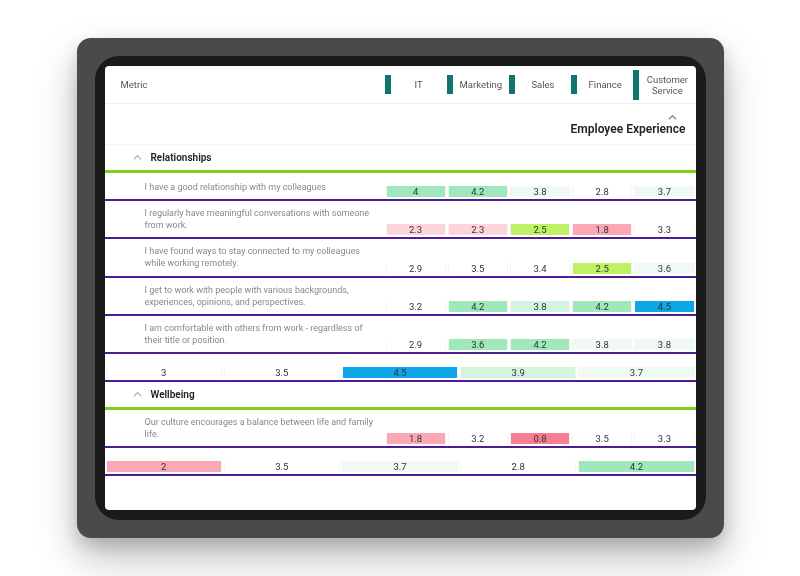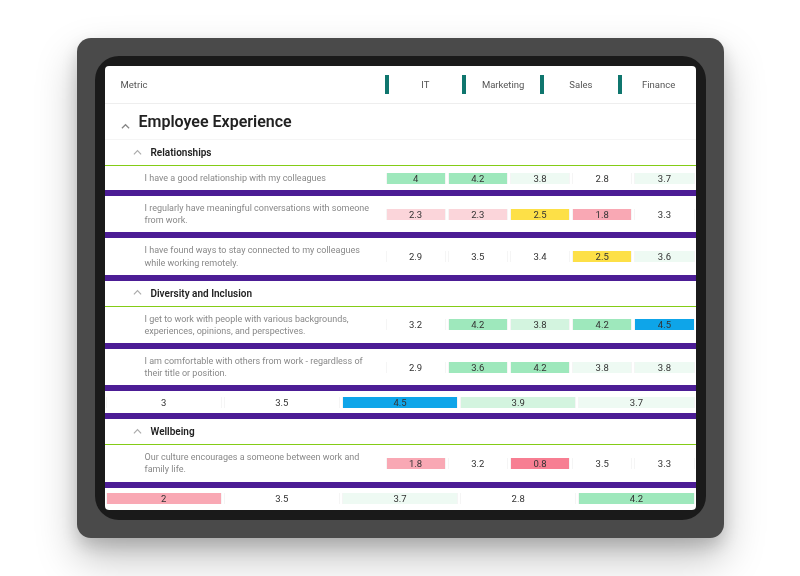--- a/index.html
+++ b/index.html
@@ -54,46 +54,47 @@
     padding: 6px 10px 6px 16px;
     font-size: 9.5px;
     color: #555;
   }
   .dept-col {
     flex: 1;
     text-align: center;
     font-size: 9.5px;
     color: #555;
     padding: 4px 2px;
-    border-left: 4px solid #0f766e;
+    border-left: 6px solid #0f766e;
   }
   .section-row {
     display: flex;
     align-items: flex-end;
     padding: 8px 10px 8px 16px;
     font-weight: 600;
-    font-size: 16px;
+    font-size: 12px;
     color: #222;
     border-bottom: 1px solid #f5f5f5;
+    flex-direction: column;
   }
   .section-row .chev { margin-right: 8px; }
   .subsection-row {
     display: flex;
     align-items: flex-start;
     padding: 7px 10px 7px 28px;
     font-weight: 600;
     font-size: 10px;
     color: #222;
-    border-bottom: 1px solid #84cc16;
+    border-bottom: 3px solid #84cc16;
   }
   .subsection-row .chev { margin-right: 8px; }
   .data-row {
     display: flex;
-    align-items: center;
-    border-bottom: 6px solid #4c1d95;
+    align-items: flex-end;
+    border-bottom: 2px solid #4c1d95;
     min-height: 28px;
   }
   .data-row .question {
     flex: 0 0 280px;
     padding: 6px 8px 6px 40px;
     font-size: 9px;
     color: #888;
     line-height: 1.35;
     display: flex;
     align-items: center;
@@ -113,39 +114,40 @@
     width: 10px; height: 10px;
     display: inline-flex;
     align-items: center; justify-content: center;
   }
   .chev svg { width: 9px; height: 9px; }
   .heat-g3 { background: #0ea5e9; }
   .heat-g2 { background: #9ee8bc; }
   .heat-g1 { background: #d3f4df; }
   .heat-g0 { background: #eefaf3; }
   .heat-n  { background: #ffffff; }
-  .heat-r0 { background: #fde047; }
+  .heat-r0 { background: #bef264; }
   .heat-r1 { background: #fbd5da; }
   .heat-r2 { background: #f9a8b4; }
   .heat-r3 { background: #f77e92; }
 </style>
 </head>
 <body>
 
 <div class="tablet-frame">
   <div class="tablet-inner">
     <div class="screen">
       <div class="table-wrap">
 
         <div class="header-row">
           <div class="metric-col">Metric</div>
           <div class="dept-col">IT</div>
           <div class="dept-col">Marketing</div>
           <div class="dept-col">Sales</div>
           <div class="dept-col">Finance</div>
+          <div class="dept-col">Customer Service</div>
         </div>
 
         <div class="section-row">
           <span class="chev">
             <svg viewBox="0 0 10 10">
                 <path d="M1 7 L5 3 L9 7" fill="none" stroke="#888" stroke-width="1.4"></path>
               </svg>
           </span>
           <span>Employee Experience</span>
         </div>
@@ -177,28 +179,20 @@
         </div>
         <div class="data-row">
           <div class="question">I have found ways to stay connected to my colleagues while working remotely.</div>
           <div class="cell heat-n">2.9</div>
           <div class="cell heat-n">3.5</div>
           <div class="cell heat-n">3.4</div>
           <div class="cell heat-r0">2.5</div>
           <div class="cell heat-g0">3.6</div>
         </div>
 
-        <div class="subsection-row">
-          <span class="chev">
-            <svg viewBox="0 0 10 10">
-                <path d="M1 7 L5 3 L9 7" fill="none" stroke="#aaa" stroke-width="1.3"></path>
-              </svg>
-          </span>
-          <span>Diversity and Inclusion</span>
-        </div>
 
         <div class="data-row">
           <div class="question">I get to work with people with various backgrounds, experiences, opinions, and perspectives.</div>
           <div class="cell heat-n">3.2</div>
           <div class="cell heat-g2">4.2</div>
           <div class="cell heat-g1">3.8</div>
           <div class="cell heat-g2">4.2</div>
           <div class="cell heat-g3">4.5</div>
         </div>
         <div class="data-row">
@@ -220,21 +214,21 @@
         <div class="subsection-row">
           <span class="chev">
             <svg viewBox="0 0 10 10">
                 <path d="M1 7 L5 3 L9 7" fill="none" stroke="#aaa" stroke-width="1.3"></path>
               </svg>
           </span>
           <span>Wellbeing</span>
         </div>
 
         <div class="data-row">
-          <div class="question">Our culture encourages a someone between work and family life.</div>
+          <div class="question">Our culture encourages a balance between life and family life.</div>
           <div class="cell heat-r2">1.8</div>
           <div class="cell heat-n">3.2</div>
           <div class="cell heat-r3">0.8</div>
           <div class="cell heat-n">3.5</div>
           <div class="cell heat-n">3.3</div>
         </div>
         <div class="data-row">
           <div class="cell heat-r2">2</div>
           <div class="cell heat-n">3.5</div>
           <div class="cell heat-g0">3.7</div>

